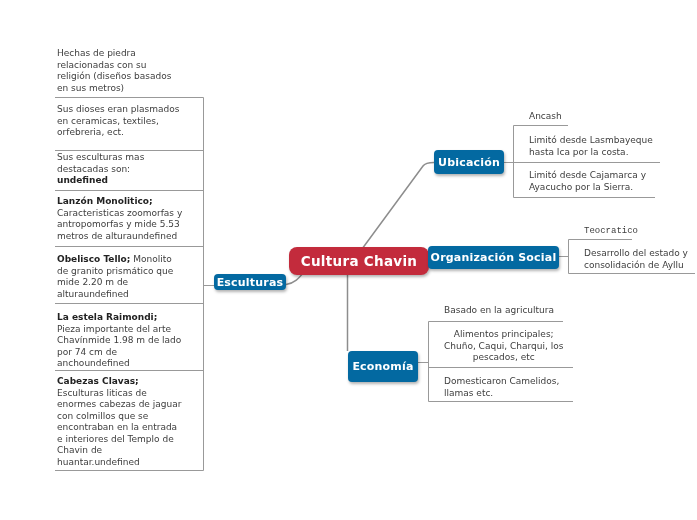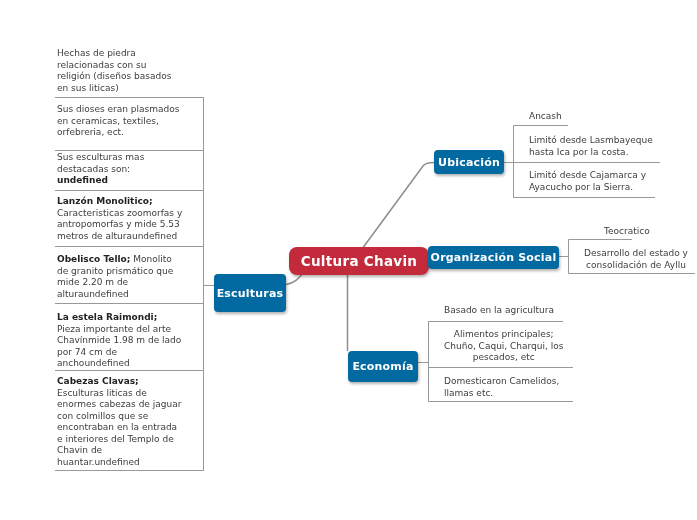--- a/index.html
+++ b/index.html
@@ -55,37 +55,37 @@
     <path class="center" d="M286,284.5 C295,283 299,278 304,272"></path>
     <path class="center" d="M362,249 L423,166 Q425.5,162.5 434,162.5"></path>
     <path class="center" d="M409,259 Q419,258.5 428,258"></path>
     <path class="center" d="M347.5,274 V351"></path>
   </svg>
 
   <div class="node root" style="left:289px;top:247px;width:140px;height:28px;">
     <span>Cultura Chavin</span>
   </div>
 
-  <div class="node" style="left:214px;top:274px;width:72px;height:38px;">
+  <div class="node" style="left:214px;top:274px;width:72px;height:16px;">
     <span>Esculturas</span>
   </div>
   <div class="node" style="left:434px;top:150px;width:70px;height:24px;">
     <span>Ubicación</span>
   </div>
   <div class="node" style="left:428px;top:246px;width:131px;height:23px;">
     <span>Organización Social</span>
   </div>
   <div class="node" style="left:348px;top:351px;width:70px;height:31px;">
     <span>Economía</span>
   </div>
 
   <div class="leaf" style="left:57px;top:48px;"><span>Hechas de piedra
 relacionadas con su
 religión (diseños basados
-en sus liticas)</span><b></b><span></span></div>
+en sus metros)</span><b></b><span></span></div>
   <div class="leaf" style="left:57px;top:104px;"><span>Sus dioses eran plasmados
 en ceramicas, textiles,
 orfebreria, ect.</span><b></b><span></span></div>
   <div class="leaf" style="left:57px;top:152px;"><span>Sus esculturas mas
 destacadas son:
 </span><b>undefined</b><span></span></div>
   <div class="leaf" style="left:57px;top:196px;"><span></span><b>Lanzón Monolitico;</b><span>
 Caracteristicas zoomorfas y
 antropomorfas y mide 5.53
 metros de alturaundefined</span></div>
@@ -106,22 +106,22 @@
 e interiores del Templo de
 Chavin de
 huantar.undefined</span></div>
 
   <div class="leaf" style="left:529px;top:111px;"><span>Ancash</span></div>
   <div class="leaf" style="left:529px;top:135px;"><span>Limitó desde Lasmbayeque
 hasta Ica por la costa.</span></div>
   <div class="leaf" style="left:529px;top:170px;"><span>Limitó desde Cajamarca y
 Ayacucho por la Sierra.</span></div>
 
-  <div class="leaf" style="left:604px;top:226px;"><span>Teocratico</span></div>
-  <div class="leaf" style="left:584px;top:248px;text-align:center;"><span>Desarrollo del estado y
+  <div class="leaf" style="left:584px;top:226px;font-family:Liberation Mono, monospace;"><span>Teocratico</span></div>
+  <div class="leaf" style="left:584px;top:248px;"><span>Desarrollo del estado y
 consolidación de Ayllu</span></div>
 
   <div class="leaf" style="left:444px;top:305px;"><span>Basado en la agricultura</span></div>
   <div class="leaf" style="left:444px;top:329px;text-align:center;"><span>Alimentos principales;
 Chuño, Caqui, Charqui, los
 pescados, etc</span></div>
   <div class="leaf" style="left:444px;top:376px;"><span>Domesticaron Camelidos,
 llamas etc.</span></div>
 
 </div>

